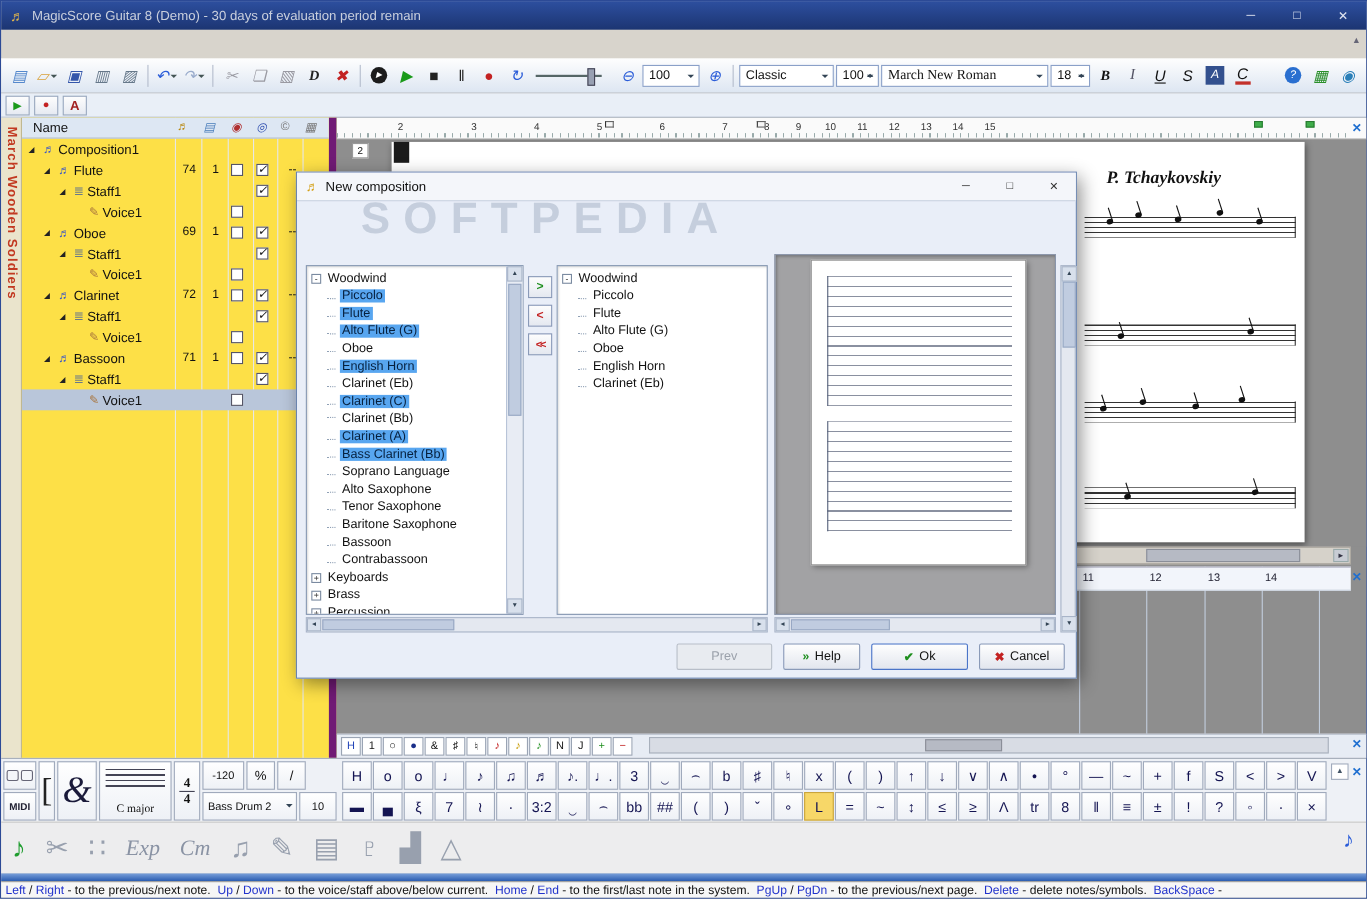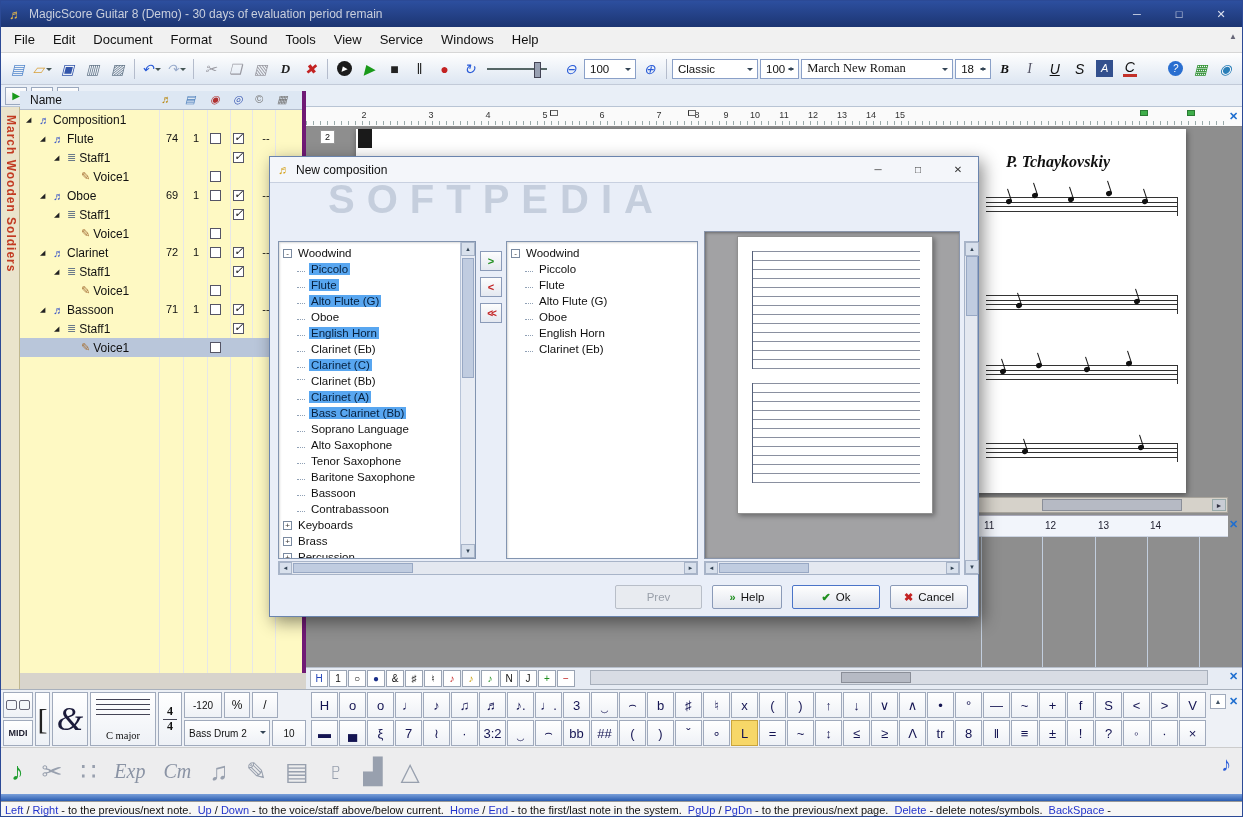--- a/index.html
+++ b/index.html
@@ -47,21 +47,21 @@
 
   
   .toolbar2{left:0;top:84px;width:100%;height:22px;background:#e9eff7;border-bottom:1px solid #b8c4d4;display:flex;align-items:center;gap:4px;padding-left:4px;position:absolute}
   .t2{width:22px;height:18px;border:1px solid #9aa8be;background:linear-gradient(#fdfdfd,#e6eaf2);display:flex;align-items:center;justify-content:center;font-size:10px}
 
   
   .sidetab{left:0;top:106px;width:19px;height:582px;background:#eae4cc;border-right:1px solid #c0b890;position:absolute}
   .vtxt{position:absolute;top:8px;left:3px;writing-mode:vertical-rl;color:#c23a22;font-size:12px;font-weight:bold;letter-spacing:1px;white-space:nowrap}
 
   
-  .lpanel{left:19px;top:90px;width:286px;height:582px;background:#fef9c3;border-right:4px solid #701a75;position:absolute;overflow:hidden}
+  .lpanel{left:19px;top:106px;width:286px;height:582px;background:#fde047;border-right:7px solid #701a75;position:absolute;overflow:hidden}
   .lph{height:19px;background:#dde7f3;border-bottom:1px solid #b4bece;position:relative;font-size:12px}
   .lph-name{position:absolute;left:10px;top:2px}
   .lph-i{position:absolute;top:2px;font-size:11px}
   .colline{position:absolute;top:0;bottom:0;width:1px;background:#e7e7e7}
   .lp-row{height:19px;position:relative;display:flex;align-items:center}
   .lp-row.sel{background:#b9c6da}
   .lp-name{display:flex;align-items:center;gap:3px;font-size:12px;white-space:nowrap}
   .tl0{padding-left:6px}.tl1{padding-left:20px}.tl2{padding-left:34px}.tl3{padding-left:48px}
   .twisty{font-size:7px;color:#222;width:10px;display:inline-block}
   .row-ico{font-size:11px}
@@ -183,33 +183,20 @@
 <div class="app">
 
   <div class="titlebar ab">
     <span class="app-ico">♬</span>
     <span class="ttl">MagicScore Guitar 8 (Demo) - 30 days of evaluation period remain</span>
     <span class="win-btn">─</span>
     <span class="win-btn">□</span>
     <span class="win-btn">✕</span>
   </div>
 
-  <div class="menubar">
-
-  <span class="menu-item">File</span>
-      <span class="menu-item">Edit</span>
-      <span class="menu-item">Document</span>
-      <span class="menu-item">Format</span>
-      <span class="menu-item">Sound</span>
-      <span class="menu-item">Tools</span>
-      <span class="menu-item">View</span>
-      <span class="menu-item">Service</span>
-      <span class="menu-item">Windows</span>
-      <span class="menu-item">Help</span>
-    </div>
   <span class="bar-collapse ab" style="top:31px">▲</span>
 
   <div class="toolbar1">
 
       <span class="tb btn">
         <i class="tb-g" style="color: rgb(85, 136, 204);">▤</i>
 
       </span>
 
       <span class="tb btn caret">

